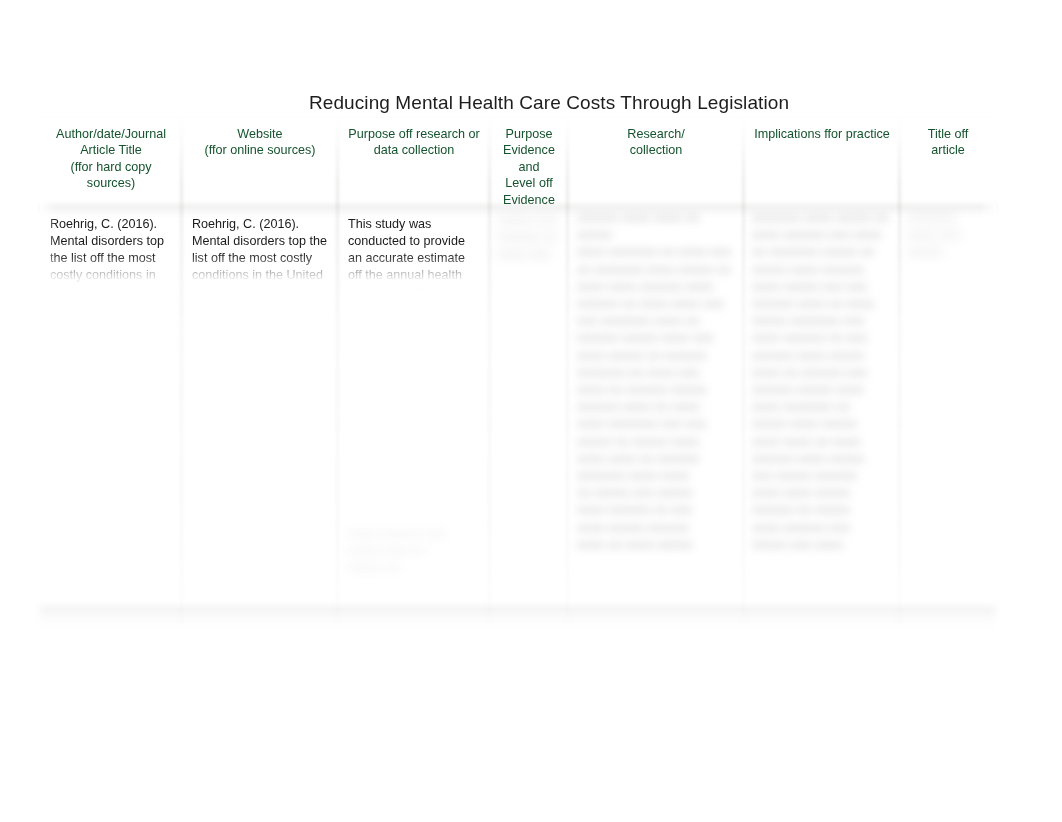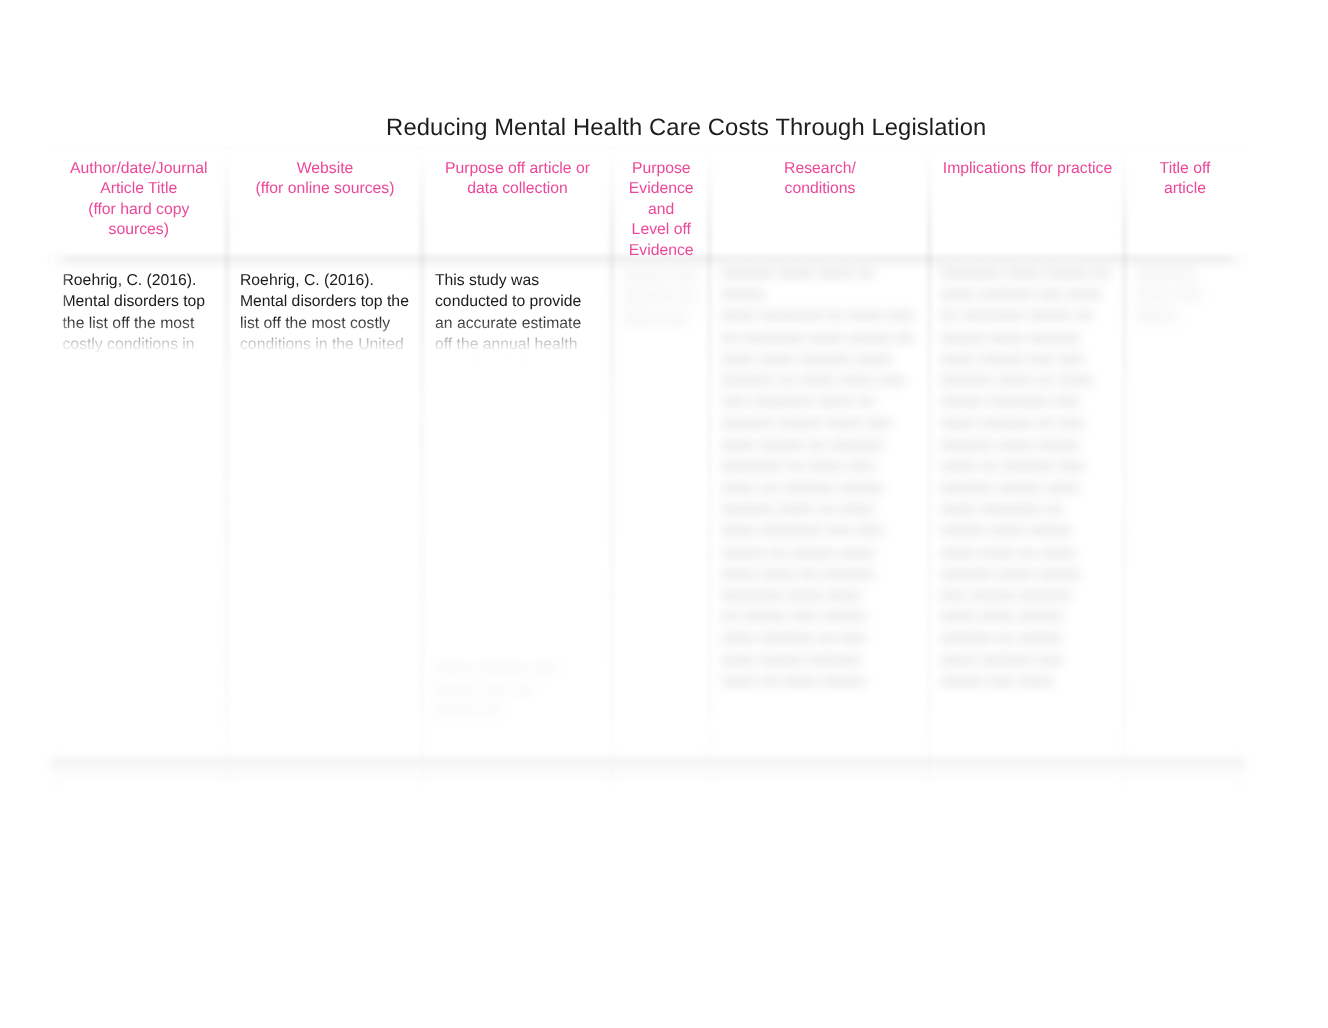--- a/index.html
+++ b/index.html
@@ -69,21 +69,21 @@
     height: 88px;
     vertical-align: top;
     font-weight: normal;
     position: relative;
   }
   .hdr-inner {
     padding: 8px 7px 0 7px;
     text-align: center;
     font-size: 12.6px;
     line-height: 16.4px;
-    color: #ec4899;
+    color: #14532d;
   }
 
   
   .body-row td {
     height: 420px;
     vertical-align: top;
     position: relative;
     overflow: hidden;
   }
   .cell-inner {
@@ -232,37 +232,37 @@
             </div>
           </th>
           <th>
             <div class="hdr-inner">
               <span>Website</span><br>
               <span>(ffor online sources)</span>
             </div>
           </th>
           <th>
             <div class="hdr-inner">
-              <span>Purpose off article or</span><br>
+              <span>Purpose off research or</span><br>
               <span>data collection</span>
             </div>
           </th>
           <th>
             <div class="hdr-inner">
               <span>Purpose</span><br>
               <span>Evidence</span><br>
               <span>and</span><br>
               <span>Level off</span><br>
               <span>Evidence</span>
             </div>
           </th>
           <th>
             <div class="hdr-inner">
               <span>Research/</span><br>
-              <span>conditions</span>
+              <span>collection</span>
             </div>
           </th>
           <th>
             <div class="hdr-inner">
               <span>Implications ffor practice</span>
             </div>
           </th>
           <th>
             <div class="hdr-inner">
               <span>Title off</span><br>

